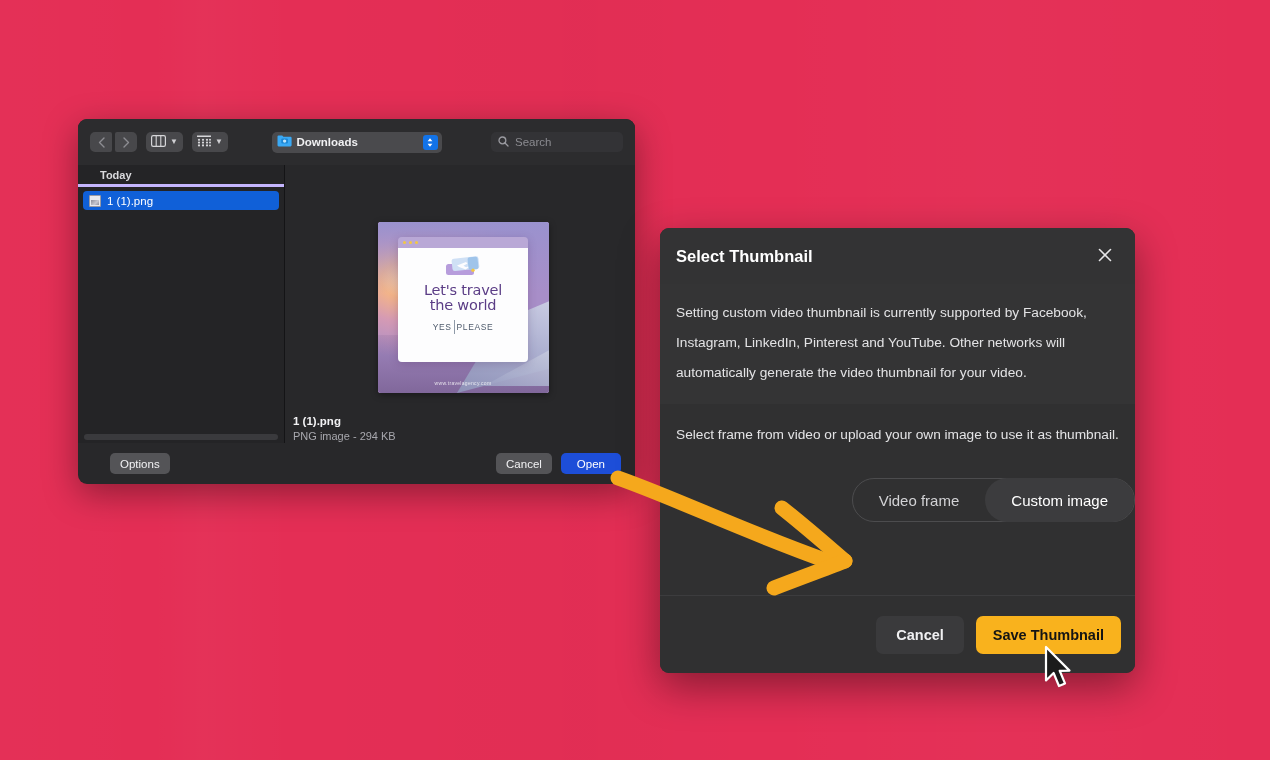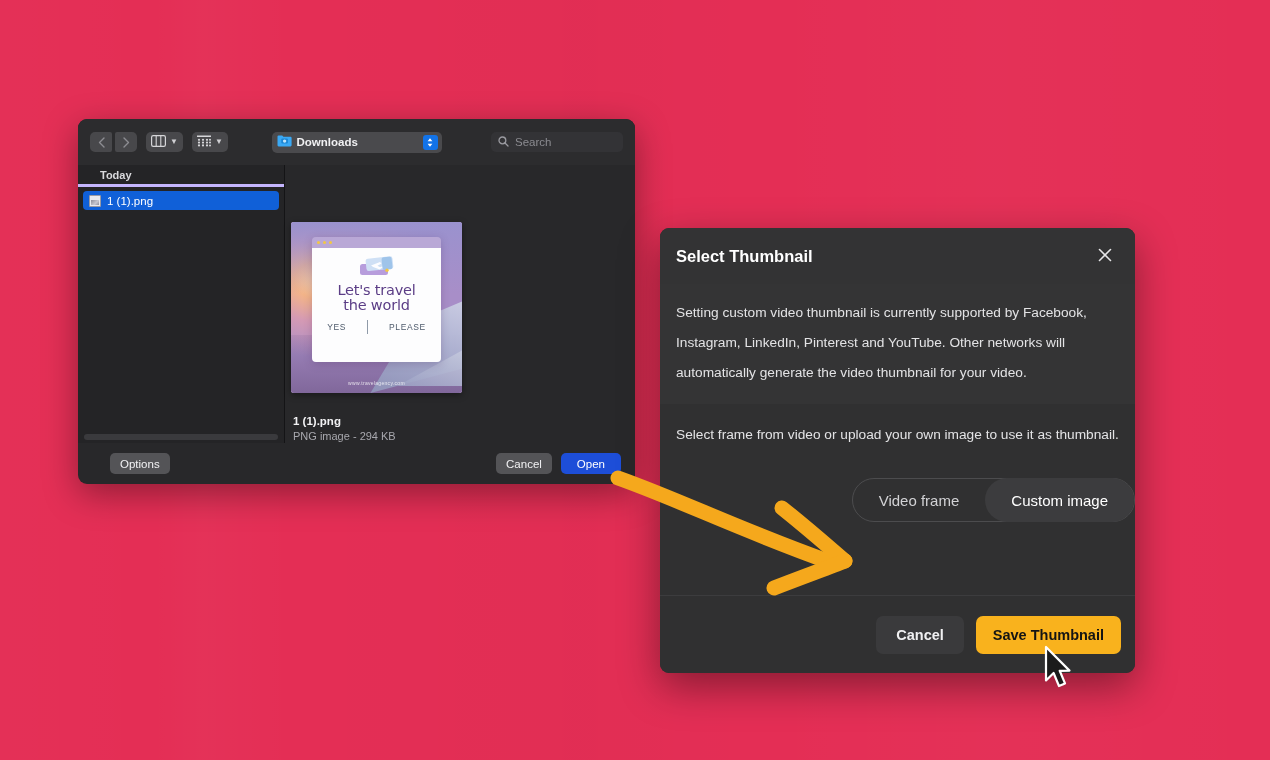--- a/index.html
+++ b/index.html
@@ -138,21 +138,21 @@
   .hscroll {
     height: 6px; margin: 0 6px 3px 6px;
     border-radius: 3px; background: #3a3a3d;
     flex: 0 0 auto;
   }
 
   .fd-right { flex: 1 1 auto; background: #28282a; position: relative; padding: 0 8px; }
 
   .preview-wrap {
     position: absolute; left: 6px; right: 0; top: 57px;
-    display: flex; justify-content: flex-start;
+    display: flex; justify-content: center;
   }
   .thumb {
     width: 171px; height: 171px;
     border-radius: 3px;
     overflow: hidden;
     position: relative;
     box-shadow: 0 2px 7px rgba(0,0,0,0.4);
     background: #b9a3c9;
   }
   
@@ -205,21 +205,21 @@
     font-family: "DejaVu Sans", sans-serif;
     color: #5b3d86;
     font-size: 14.5px;
     line-height: 15px;
     text-align: center;
     margin-top: 2px;
     letter-spacing: -0.2px;
   }
   .yesplease {
     margin-top: 7px;
-    display: flex; align-items: center; gap: 21px;
+    display: flex; align-items: center; gap: 2px;
     color: #4e5a6b; font-size: 8.5px; letter-spacing: 0.6px;
   }
   .yp-div { width: 1px; height: 14px; background: #8f9aa8; }
   .thumb-url {
     position: absolute; left: 0; right: 0; bottom: 4%;
     text-align: center;
     font-size: 5px; color: rgba(255,255,255,0.78);
     letter-spacing: 0.3px;
   }
 

